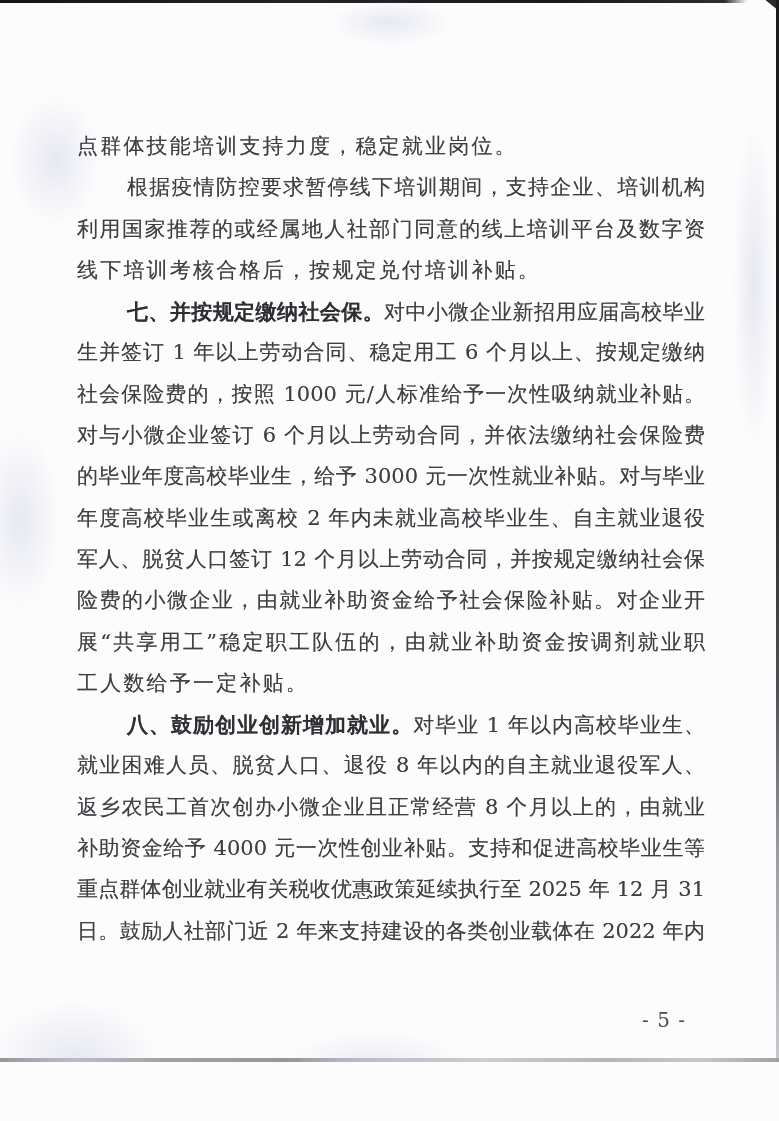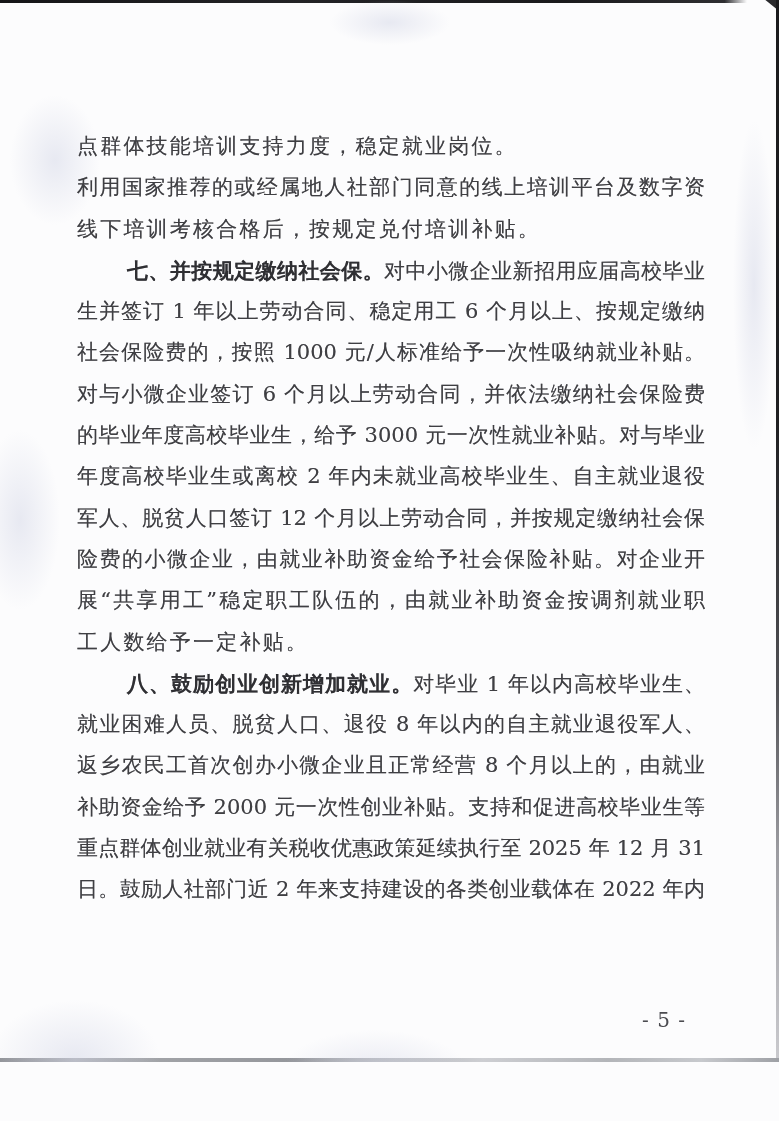--- a/index.html
+++ b/index.html
@@ -92,35 +92,36 @@
   <div class="artifact bottom-edge-strip"></div>
   <div class="artifact smudge smudge-top-center"></div>
   <div class="artifact smudge smudge-top-left"></div>
   <div class="artifact smudge smudge-left-mid"></div>
   <div class="artifact smudge smudge-right-band"></div>
   <div class="artifact smudge smudge-bottom-left"></div>
   <div class="artifact smudge smudge-bottom-center"></div>
 
   <div class="doc-body" id="doc-body">
       <div class="doc-line"><span>点群体技能培训支持力度，稳定就业岗位。</span></div>
+      <div class="doc-line indent fill"><span>根据疫情防控要求暂停线下培训期间，支持企业、培训机构</span></div>
       <div class="doc-line fill"><span>利用国家推荐的或经属地人社部门同意的线上培训平台及数字资</span></div>
       <div class="doc-line"><span>线下培训考核合格后，按规定兑付培训补贴。</span></div>
       <div class="doc-line indent fill"><span class="bold">七、并按规定缴纳社会保。</span><span>对中小微企业新招用应届高校毕业</span></div>
       <div class="doc-line fill"><span>生并签订 1 年以上劳动合同、稳定用工 6 个月以上、按规定缴纳</span></div>
       <div class="doc-line fill"><span>社会保险费的，按照 1000 元/人标准给予一次性吸纳就业补贴。</span></div>
       <div class="doc-line fill"><span>对与小微企业签订 6 个月以上劳动合同，并依法缴纳社会保险费</span></div>
       <div class="doc-line fill"><span>的毕业年度高校毕业生，给予 3000 元一次性就业补贴。对与毕业</span></div>
       <div class="doc-line fill"><span>年度高校毕业生或离校 2 年内未就业高校毕业生、自主就业退役</span></div>
       <div class="doc-line fill"><span>军人、脱贫人口签订 12 个月以上劳动合同，并按规定缴纳社会保</span></div>
       <div class="doc-line fill"><span>险费的小微企业，由就业补助资金给予社会保险补贴。对企业开</span></div>
       <div class="doc-line fill"><span>展“共享用工”稳定职工队伍的，由就业补助资金按调剂就业职</span></div>
       <div class="doc-line"><span>工人数给予一定补贴。</span></div>
       <div class="doc-line indent fill"><span class="bold">八、鼓励创业创新增加就业。</span><span>对毕业 1 年以内高校毕业生、</span></div>
       <div class="doc-line fill"><span>就业困难人员、脱贫人口、退役 8 年以内的自主就业退役军人、</span></div>
       <div class="doc-line fill"><span>返乡农民工首次创办小微企业且正常经营 8 个月以上的，由就业</span></div>
-      <div class="doc-line fill"><span>补助资金给予 2000 元一次性创业补贴。支持和促进高校毕业生等</span></div>
+      <div class="doc-line fill"><span>补助资金给予 4000 元一次性创业补贴。支持和促进高校毕业生等</span></div>
       <div class="doc-line fill"><span>重点群体创业就业有关税收优惠政策延续执行至 2025 年 12 月 31</span></div>
       <div class="doc-line fill"><span>日。鼓励人社部门近 2 年来支持建设的各类创业载体在 2022 年内</span></div>
     </div>
 
   <div class="page-number">- 5 -</div>
 
 </div>
 
 </body></html>

